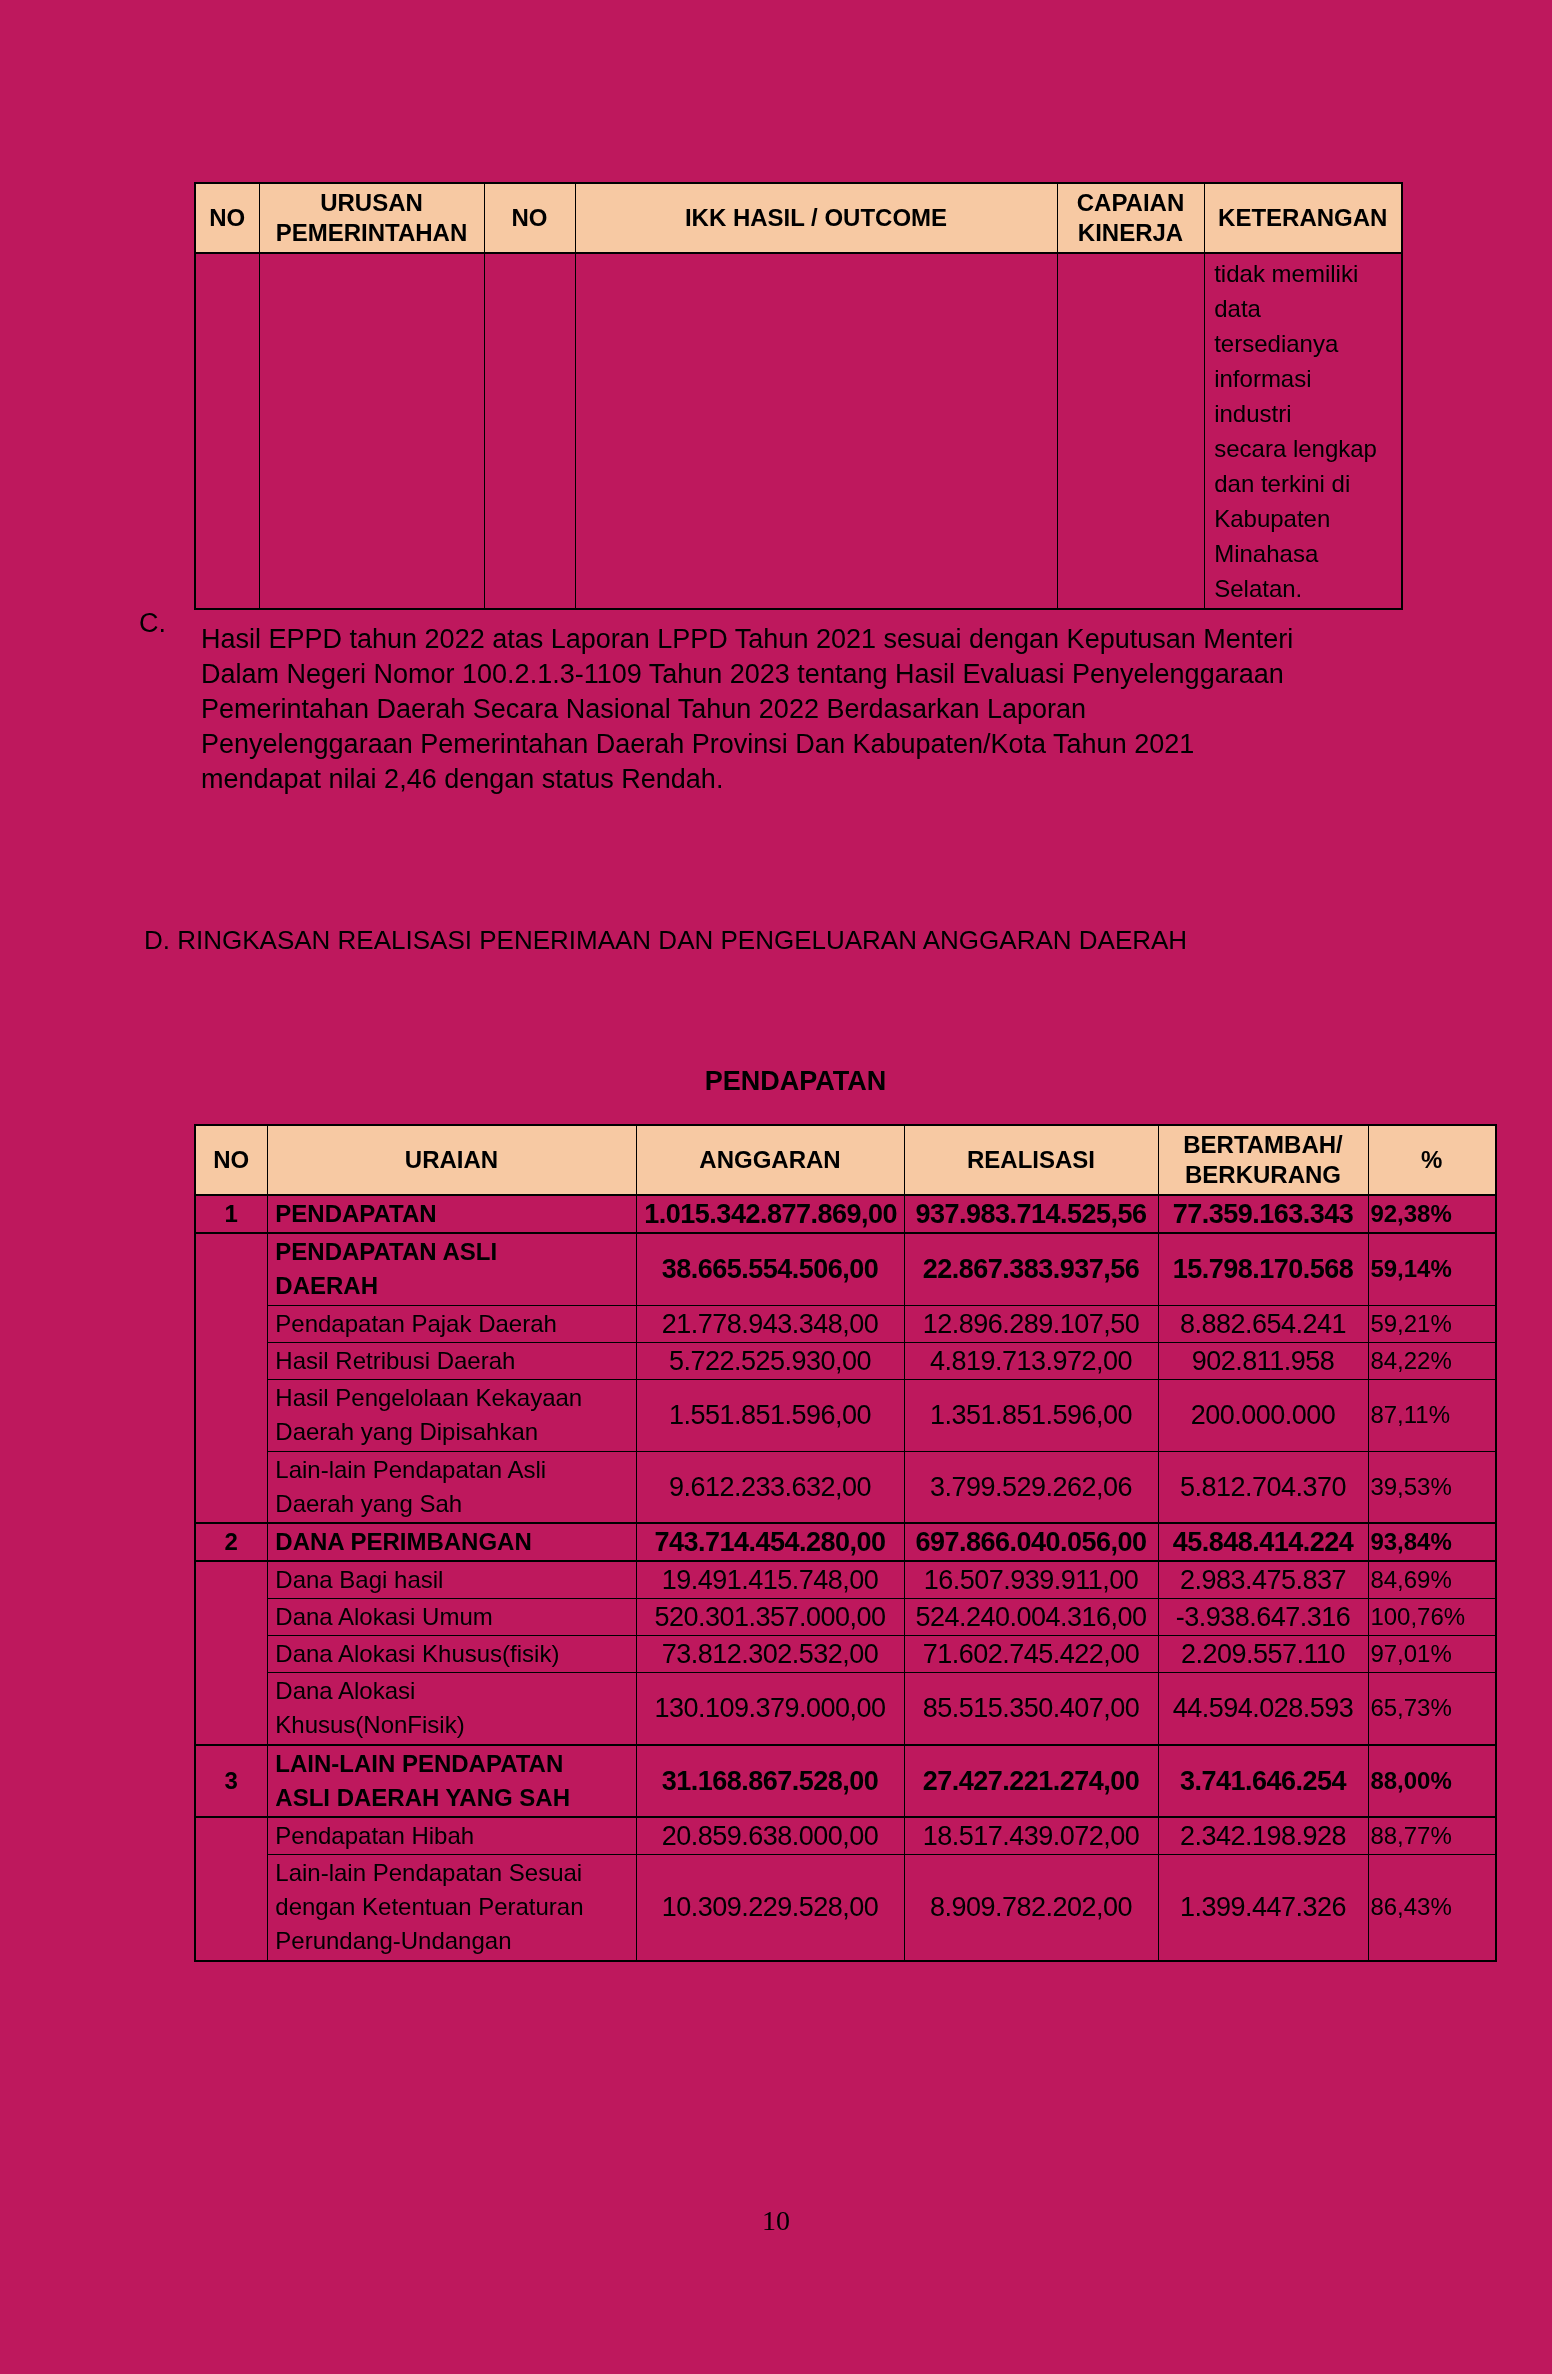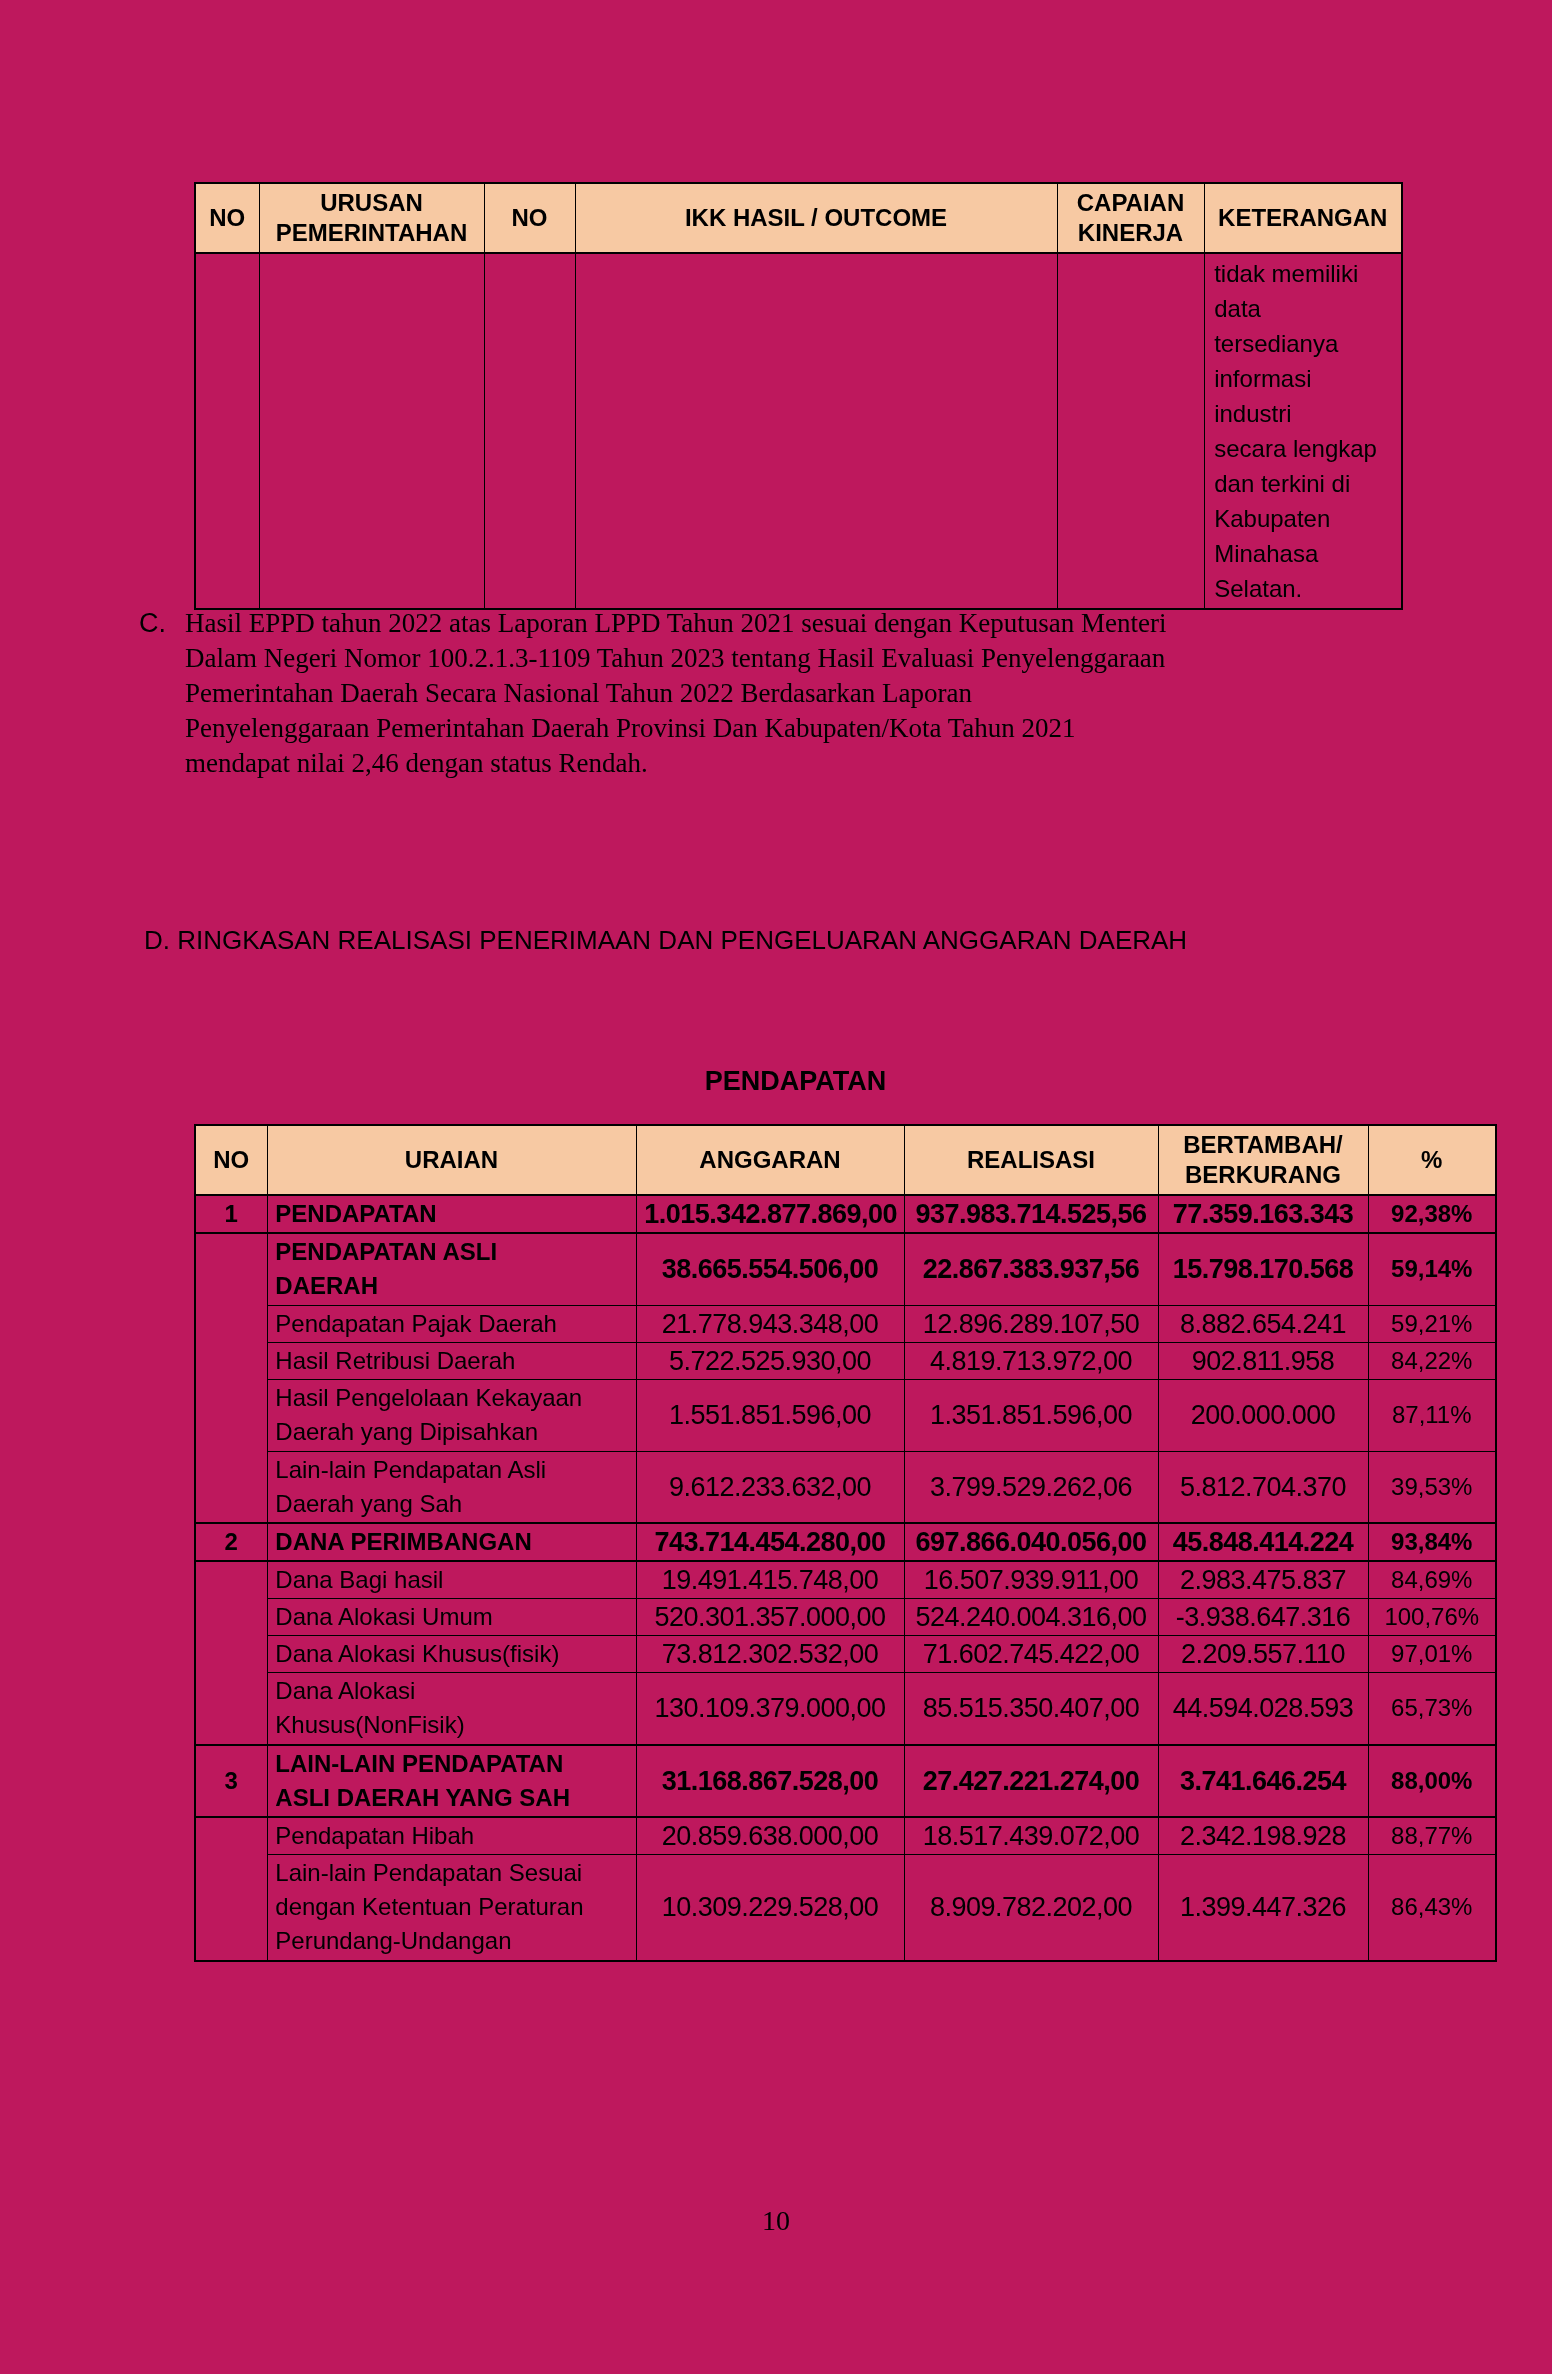--- a/index.html
+++ b/index.html
@@ -42,21 +42,21 @@
   .t1 td { vertical-align: top; font-size: 24px; line-height: 35px; border-radius: 29px; }
   .t1 td.keterangan { padding: 1.9px 9.7px; white-space: pre-line; }
 
   
   .section-c {
     position: absolute; left: 139px; top: 606px; width: 1242px;
     display: flex; font-size: 27px; line-height: 35px;
   }
   .section-c .c-label { width: 46px; flex: 0 0 46px; }
   .section-c .c-text { flex: 1; }
-  .section-c .c-text div { white-space: pre-line; margin: 0; font-family: Liberation Serif, serif; }
+  .section-c .c-text div { white-space: pre-line; margin: 16px; }
 
   
   .section-d {
     position: absolute; left: 144px; top: 923px; width: 1359px;
     font-size: 26px; line-height: 35px; white-space: nowrap;
   }
 
   
   .table-title {
     position: absolute; left: 194px; top: 1066px; width: 1203px;
@@ -64,21 +64,21 @@
   }
 
   
   .t2 { position: absolute; left: 194px; top: 1124px; width: 1300px; }
   .t2 thead tr { height: 70px; }
   .t2 th { font-size: 24px; line-height: 30px; padding: 1px 3.9px; }
   .t2 td { font-size: 24px; line-height: 34px; vertical-align: middle; padding: 1px 7.8px; }
   .t2 td.no  { text-align: center; padding: 1px 1.9px; }
   .t2 td.uraian { text-align: left; white-space: pre-line; }
   .t2 td.num { text-align: center; font-size: 27px; letter-spacing: -0.5px; white-space: nowrap; }
-  .t2 td.pct { text-align: center; padding: 1px 1.9px; white-space: nowrap; }
+  .t2 td.pct { padding: 1px 1.9px; white-space: nowrap; }
   .t2 tr.h1 { height: 37px; }
   .t2 tr.h2 { height: 72px; }
   .t2 tr.h3 { height: 107px; }
   .t2 tr.bold td { font-weight: bold; }
   .t2 tr.thick td { border-top: 2.9px solid var(--ink); border-bottom: 2.9px solid var(--ink); }
 
   
   .page-number {
     position: absolute; left: 0; top: 2205px; width: 1552px;
     text-align: center; font-family: "Liberation Serif", "DejaVu Serif", serif;

